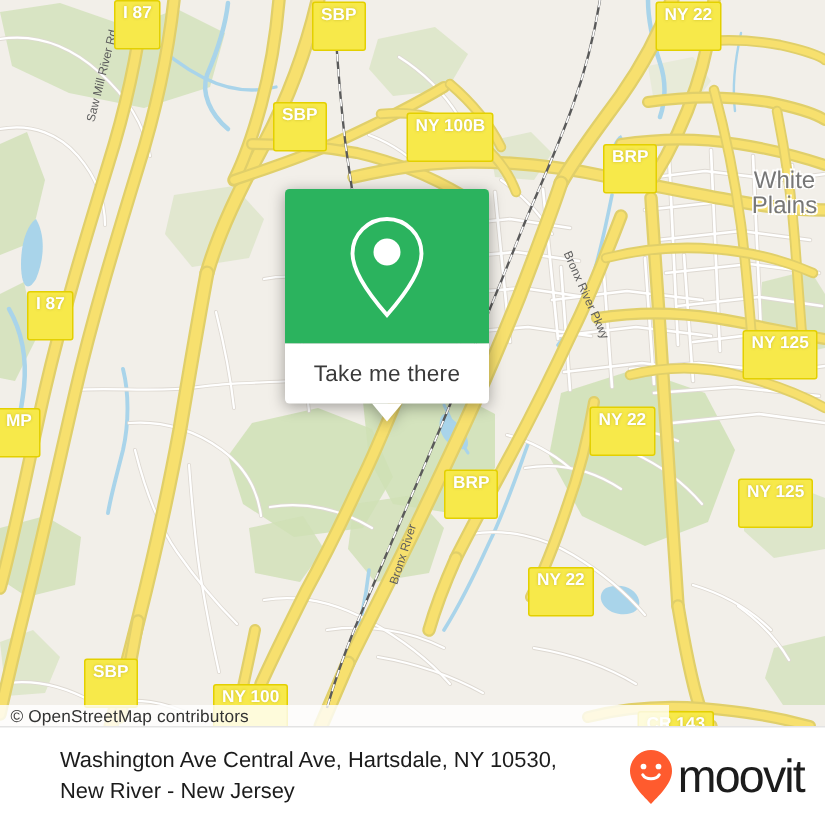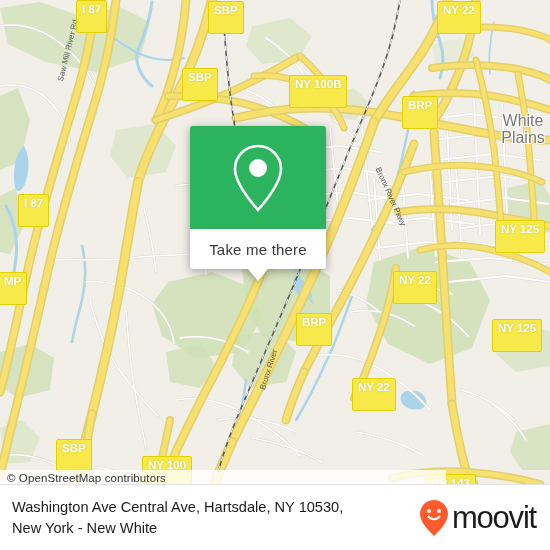--- a/index.html
+++ b/index.html
@@ -42,21 +42,21 @@
     border-right:10px solid transparent;border-top:12px solid #ffffff;
   }
 
   
   #footer{
     position:absolute;left:0;top:484px;width:550px;height:66px;
     background:#ffffff;border-top:1px solid #e3e3e3;box-sizing:border-box;
     display:flex;align-items:center;
   }
   #footer-title{
-    flex:1;padding-left:12px;font-size:14.6px;line-height:21px;color:#1b1b1b;
+    flex:1;padding-left:12px;font-size:14.6px;line-height:21px;color:#1b1b1b;margin-left:28px;
   }
   #footer-logo{
     display:flex;align-items:center;padding-right:14px;gap:3px;
   }
   #moovit-word{
     font-size:31px;color:#1c1c1c;letter-spacing:-1.2px;font-weight:400;
   }
 
   
   .shield{
@@ -344,21 +344,21 @@
     <div class="placelabel" style="left:478px;top:112px;width:90px;">
       <div>White</div>
       <div>Plains</div>
     </div>
 
     <div id="shield-layer">
         <div class="shield" style="left: 76px; top: 0px;">I 87</div>
         <div class="shield" style="left: 208px; top: 1px;">SBP</div>
         <div class="shield" style="left: 437px; top: 1px;">NY 22</div>
         <div class="shield" style="left: 182px; top: 68px;">SBP</div>
-        <div class="shield" style="left: 289px; top: 75px;">NY 100B</div>
+        <div class="shield" style="left: 271px; top: 75px;">NY 100B</div>
         <div class="shield" style="left: 402px; top: 96px;">BRP</div>
         <div class="shield" style="left: 18px; top: 194px;">I 87</div>
         <div class="shield" style="left: 495px; top: 220px;">NY 125</div>
         <div class="shield" style="left: -2px; top: 272px;">MP</div>
         <div class="shield" style="left: 393px; top: 271px;">NY 22</div>
         <div class="shield" style="left: 296px; top: 313px;">BRP</div>
         <div class="shield" style="left: 492px; top: 319px;">NY 125</div>
         <div class="shield" style="left: 352px; top: 378px;">NY 22</div>
         <div class="shield" style="left: 56px; top: 439px;">SBP</div>
         <div class="shield" style="left: 142px; top: 456px;">NY 100</div>
@@ -375,21 +375,21 @@
         <circle cx="29" cy="26" r="9" fill="#ffffff"></circle>
       </svg>
     </div>
     <div id="popup-btn">Take me there</div>
     <div id="popup-tail"></div>
   </div>
 
   <div id="footer">
     <div id="footer-title">
       <div>Washington Ave Central Ave, Hartsdale, NY 10530,</div>
-      <div>New York - New White</div>
+      <div>New River - New Jersey</div>
     </div>
     <div id="footer-logo">
       <svg width="30" height="38" viewBox="0 0 30 38">
         <path d="M15 1 C7.3 1 1 7.3 1 15 C1 24 11 32.5 15 37 C19 32.5 29 24 29 15 C29 7.3 22.7 1 15 1 Z" fill="#ff5b2e"></path>
         <circle cx="10" cy="12" r="1.9" fill="#ffffff"></circle>
         <circle cx="20" cy="12" r="1.9" fill="#ffffff"></circle>
         <path d="M9.5 17.5 C11.5 21 18.5 21 20.5 17.5" fill="none" stroke="#ffffff" stroke-width="2" stroke-linecap="round"></path>
       </svg>
       <span id="moovit-word">moovit</span>
     </div>

